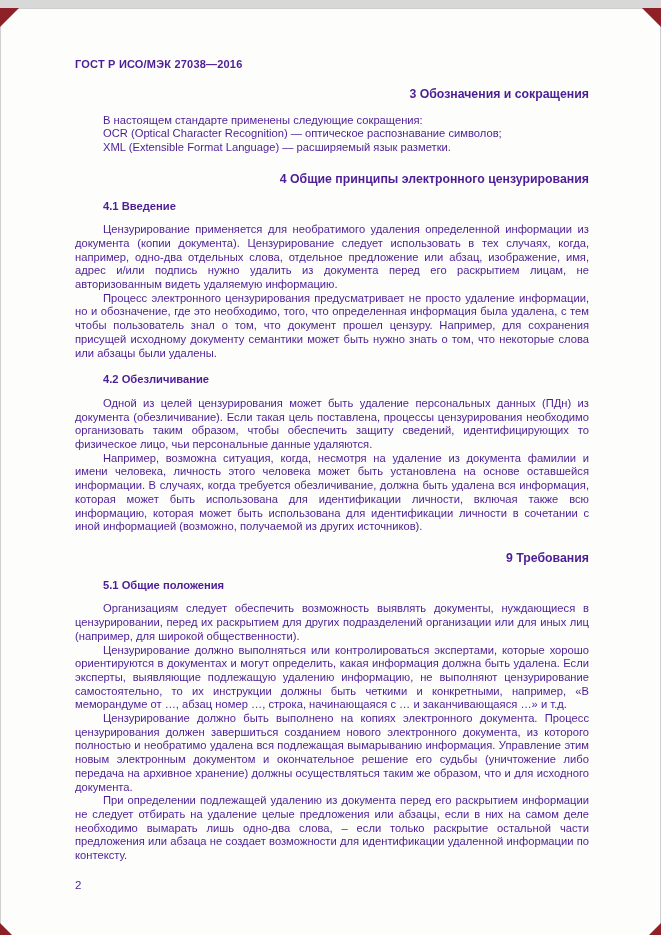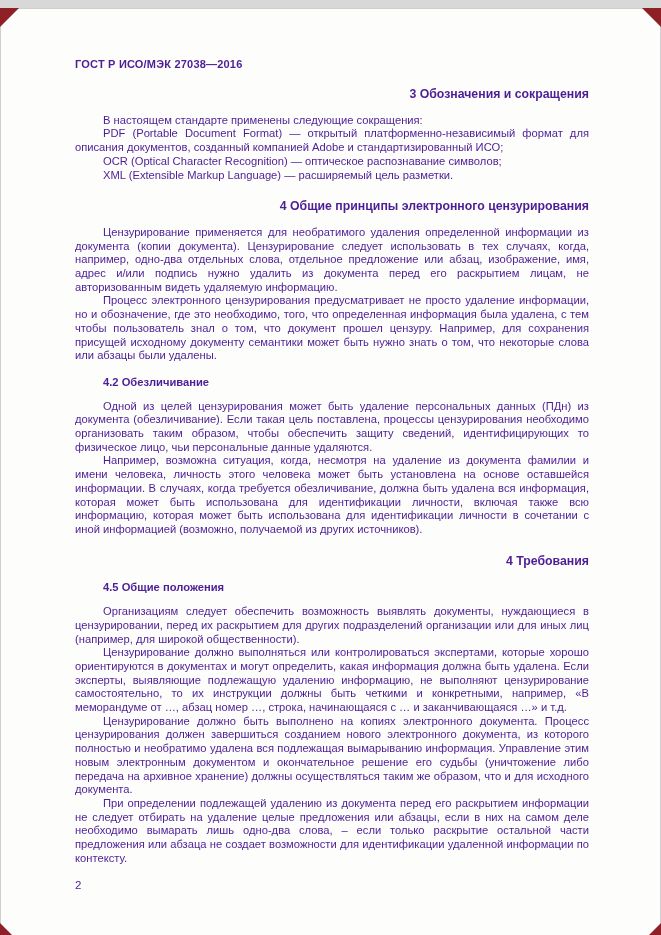--- a/index.html
+++ b/index.html
@@ -77,34 +77,34 @@
   <div class="corner tr"></div>
   <div class="corner bl"></div>
   <div class="corner br"></div>
 
   <div class="doc-header">ГОСТ Р ИСО/МЭК 27038—2016</div>
 
   <div class="content">
 
     <div class="sec-heading first">3 Обозначения и сокращения</div>
     <p>В настоящем стандарте применены следующие сокращения:</p>
-    <p>PDF (Portable Document Format) — открытый платформенно-независимый формат для описания документов, созданный компанией Adobe и стандартизированный ИСО;</p>
     <p>OCR (Optical Character Recognition) — оптическое распознавание символов;</p>
-    <p>XML (Extensible Markup Language) — расширяемый цель разметки.</p>
+    <p>XML (Extensible Format Language) — расширяемый язык разметки.</p>
 
     <div class="sec-heading">4 Общие принципы электронного цензурирования</div>
+    <div class="sub-heading">4.1 Введение</div>
     <p>Цензурирование применяется для необратимого удаления определенной информации из документа (копии документа). Цензурирование следует использовать в тех случаях, когда, например, одно-два отдельных слова, отдельное предложение или абзац, изображение, имя, адрес и/или подпись нужно удалить из документа перед его раскрытием лицам, не авторизованным видеть удаляемую информацию.</p>
     <p>Процесс электронного цензурирования предусматривает не просто удаление информации, но и обозначение, где это необходимо, того, что определенная информация была удалена, с тем чтобы пользователь знал о том, что документ прошел цензуру. Например, для сохранения присущей исходному документу семантики может быть нужно знать о том, что некоторые слова или абзацы были удалены.</p>
 
     <div class="sub-heading">4.2 Обезличивание</div>
     <p>Одной из целей цензурирования может быть удаление персональных данных (ПДн) из документа (обезличивание). Если такая цель поставлена, процессы цензурирования необходимо организовать таким образом, чтобы обеспечить защиту сведений, идентифицирующих то физическое лицо, чьи персональные данные удаляются.</p>
     <p>Например, возможна ситуация, когда, несмотря на удаление из документа фамилии и имени человека, личность этого человека может быть установлена на основе оставшейся информации. В случаях, когда требуется обезличивание, должна быть удалена вся информация, которая может быть использована для идентификации личности, включая также всю информацию, которая может быть использована для идентификации личности в сочетании с иной информацией (возможно, получаемой из других источников).</p>
 
-    <div class="sec-heading">4 Требования</div>
-    <div class="sub-heading">4.5 Общие положения</div>
+    <div class="sec-heading">9 Требования</div>
+    <div class="sub-heading">5.1 Общие положения</div>
     <p>Организациям следует обеспечить возможность выявлять документы, нуждающиеся в цензурировании, перед их раскрытием для других подразделений организации или для иных лиц (например, для широкой общественности).</p>
     <p>Цензурирование должно выполняться или контролироваться экспертами, которые хорошо ориентируются в документах и могут определить, какая информация должна быть удалена. Если эксперты, выявляющие подлежащую удалению информацию, не выполняют цензурирование самостоятельно, то их инструкции должны быть четкими и конкретными, например, «В меморандуме от …, абзац номер …, строка, начинающаяся с … и заканчивающаяся …» и т.д.</p>
     <p>Цензурирование должно быть выполнено на копиях электронного документа. Процесс цензурирования должен завершиться созданием нового электронного документа, из которого полностью и необратимо удалена вся подлежащая вымарыванию информация. Управление этим новым электронным документом и окончательное решение его судьбы (уничтожение либо передача на архивное хранение) должны осуществляться таким же образом, что и для исходного документа.</p>
     <p>При определении подлежащей удалению из документа перед его раскрытием информации не следует отбирать на удаление целые предложения или абзацы, если в них на самом деле необходимо вымарать лишь одно-два слова, – если только раскрытие остальной части предложения или абзаца не создает возможности для идентификации удаленной информации по контексту.</p>
 
   </div>
 
   <div class="page-number">2</div>
 
 </div>

